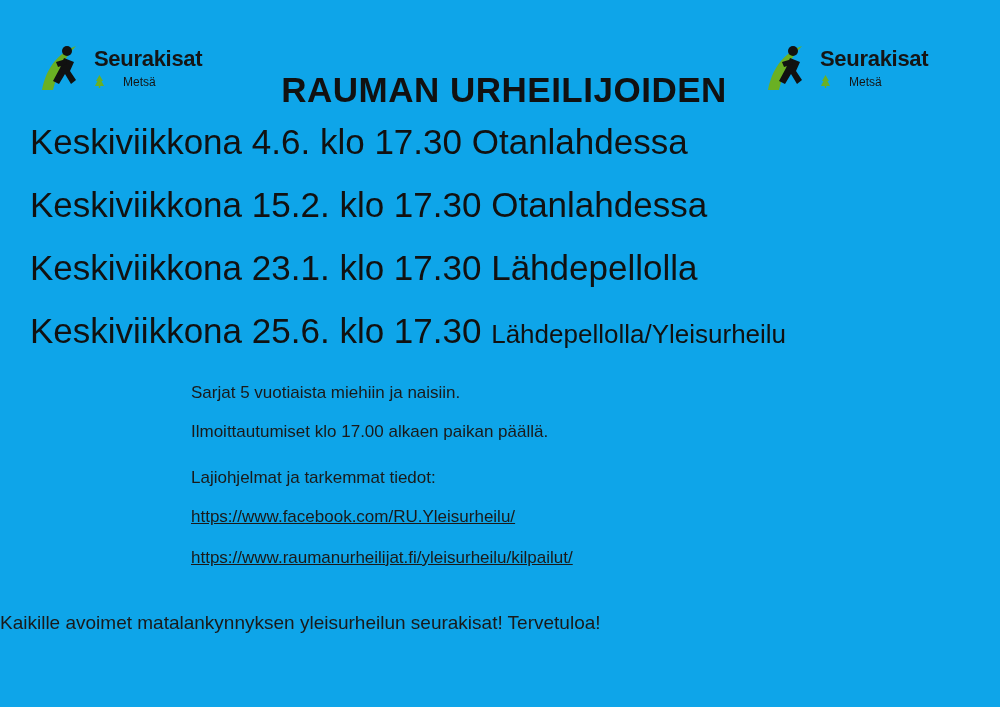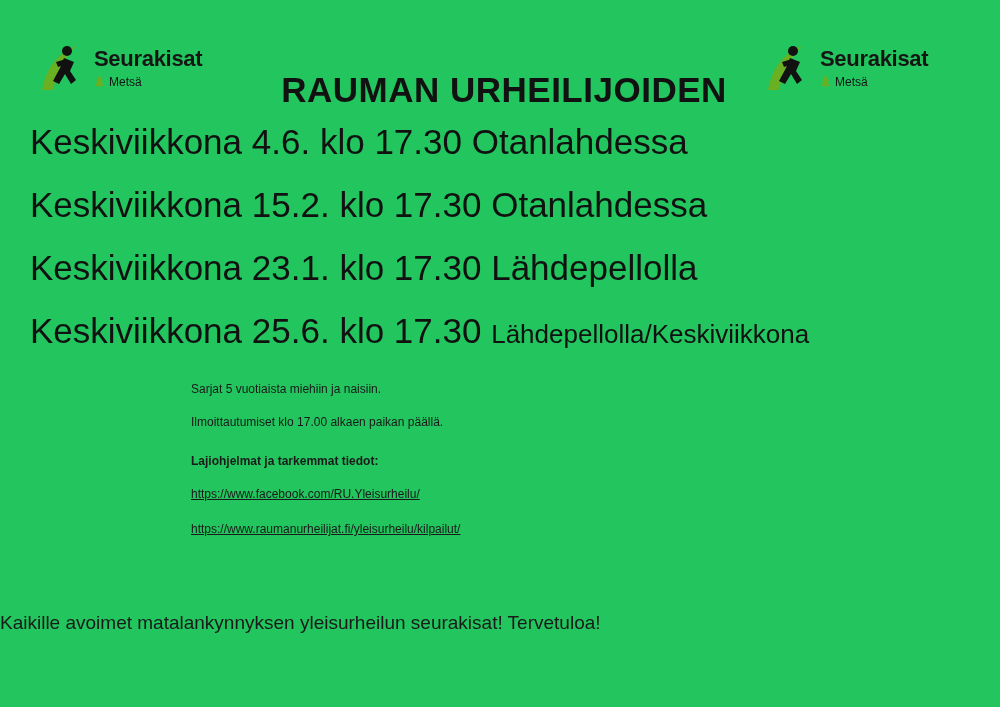--- a/index.html
+++ b/index.html
@@ -11,21 +11,21 @@
     height: 707px;
     background: #ffffff;
     font-family: "Liberation Sans", sans-serif;
     color: #1a1a1a;
     overflow: hidden;
   }
   .poster {
     position: relative;
     width: 1000px;
     height: 707px;
-    background: #22c55e;
+    background: #0ea5e9;
   }
 
   
   .logo {
     position: absolute;
     display: flex;
     align-items: center;
     gap: 6px;
   }
   .logo-left  { left: 36px;  top: 40px; }
@@ -46,21 +46,21 @@
   .logo-word {
     font-size: 22px;
     font-weight: bold;
     letter-spacing: -0.3px;
     color: #151515;
   }
   .logo-sub {
     margin-top: 5px;
     display: flex;
     align-items: center;
-    gap: 4px;
+    gap: 18px;
     font-size: 12px;
     color: #151515;
   }
   .logo-sub .tree {
     display: inline-block;
     width: 11px;
     height: 13px;
   }
 
   
@@ -96,27 +96,27 @@
   }
 
   
   .body-block {
     position: absolute;
     left: 191px;
     top: 382px;
     width: 760px;
   }
   .body-line {
-    font-size: 12px;
+    font-size: 17px;
     line-height: 1.25;
     margin-bottom: 18px;
     color: #1a1a1a;
   }
   .body-line.gap-top { margin-top: 24px; }
-  .bold { font-weight: bold; }
+  .bold { font-weight: normal; }
   .link {
     color: #1a1a1a;
     text-decoration: underline;
   }
   .links-wrap .body-line { margin-bottom: 20px; }
 
   .footer-line {
     position: absolute;
     left: 0;
     right: 13px;
@@ -201,21 +201,21 @@
       <span>klo</span>
       <span>17.30</span>
       <span>Lähdepellolla</span>
     </div>
 
     <div class="event-line">
       <span>Keskiviikkona</span>
       <span>25.6.</span>
       <span>klo</span>
       <span>17.30</span>
-      <span class="place-small">Lähdepellolla/Keskiviikkona</span>
+      <span class="place-small">Lähdepellolla/Yleisurheilu</span>
     </div>
 
   </div>
 
   <div class="body-block">
     <div class="body-line">Sarjat 5 vuotiaista miehiin ja naisiin.</div>
     <div class="body-line">Ilmoittautumiset klo 17.00 alkaen paikan päällä.</div>
     <div class="body-line bold gap-top">Lajiohjelmat ja tarkemmat tiedot:</div>
     <div class="links-wrap">
       <div class="body-line">

